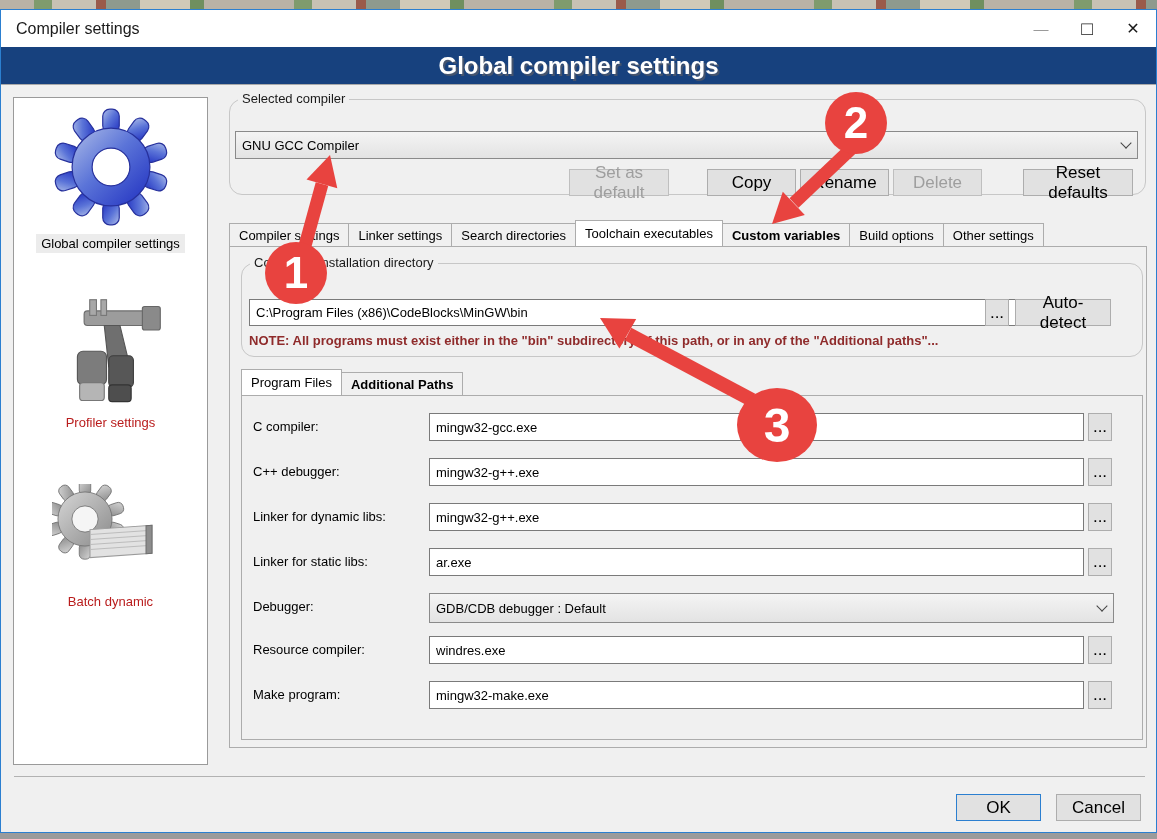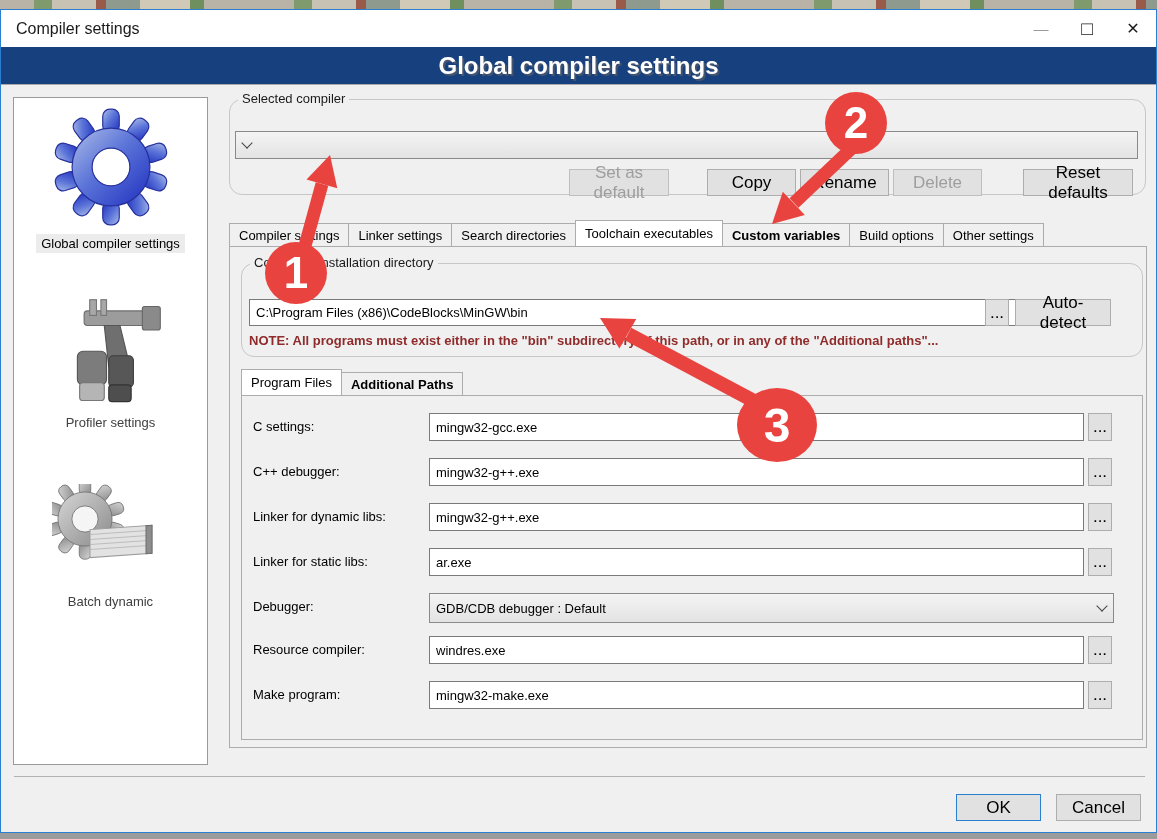--- a/index.html
+++ b/index.html
@@ -45,21 +45,21 @@
 
   
   .sidebar{
     position:absolute;left:12px;top:12px;width:193px;height:666px;
     background:#ffffff;border:1px solid #9a9a9a;overflow:hidden;
   }
   .side-item{text-align:center;}
   .side-item .icon-box{margin:0 auto;}
   .side-label{display:inline-block;font-size:13px;margin-top:4px;padding:2px 5px;}
   .side-item.selected .side-label{background:#ececec;color:#000;}
-  .side-item:not(.selected) .side-label{color:#404040;text-align:center;}
+  .side-item:not(.selected) .side-label{color:#b91c1c;text-align:center;}
   .si-1{margin-top:10px;}
   .si-2{margin-top:40px;}
   .si-3{margin-top:52px;}
 
   
   .groupbox{
     position:absolute;border:1px solid #c7c7c7;border-radius:13px;
   }
   .groupbox .gb-label{
     position:absolute;top:-9px;left:8px;background:#f0f0f0;
@@ -266,20 +266,21 @@
           </svg>
         </div>
         <span class="side-label">Batch dynamic</span>
       </div>
     </div>
 
     <div class="groupbox gb-compiler">
       <span class="gb-label">Selected compiler</span>
     </div>
     <div class="combo combo-selected-compiler">
+      <span class="combo-text">GNU GCC Compiler</span>
       <span class="chev"></span>
     </div>
     <button class="btn disabled btn-setdefault">Set as default</button>
     <button class="btn btn-copy">Copy</button>
     <button class="btn btn-rename">Rename</button>
     <button class="btn disabled btn-delete">Delete</button>
     <button class="btn btn-reset">Reset defaults</button>
 
     <div class="tabbar">
       <div class="tab">Compiler settings</div>
@@ -299,21 +300,21 @@
     <button class="btn btn-browse-dir" style="position:absolute;">...</button>
     <button class="btn btn-autodetect" style="position:absolute;">Auto-detect</button>
     <div class="note">NOTE: All programs must exist either in the "bin" subdirectory of this path, or in any of the "Additional paths"...</div>
 
     <div class="subtabbar">
       <div class="tab active">Program Files</div>
       <div class="tab">Additional Paths</div>
     </div>
     <div class="subpanel"></div>
 
-    <span class="frow-label" style="top:334px;">C settings:</span>
+    <span class="frow-label" style="top:334px;">C compiler:</span>
     <input class="input frow-input" style="top: 328px;" value="mingw32-gcc.exe">
     <button class="btn frow-browse" style="top:328px;">...</button>
 
     <span class="frow-label" style="top:379px;">C++ debugger:</span>
     <input class="input frow-input" style="top: 373px;" value="mingw32-g++.exe">
     <button class="btn frow-browse" style="top:373px;">...</button>
 
     <span class="frow-label" style="top:424px;">Linker for dynamic libs:</span>
     <input class="input frow-input" style="top: 418px;" value="mingw32-g++.exe">
     <button class="btn frow-browse" style="top:418px;">...</button>

